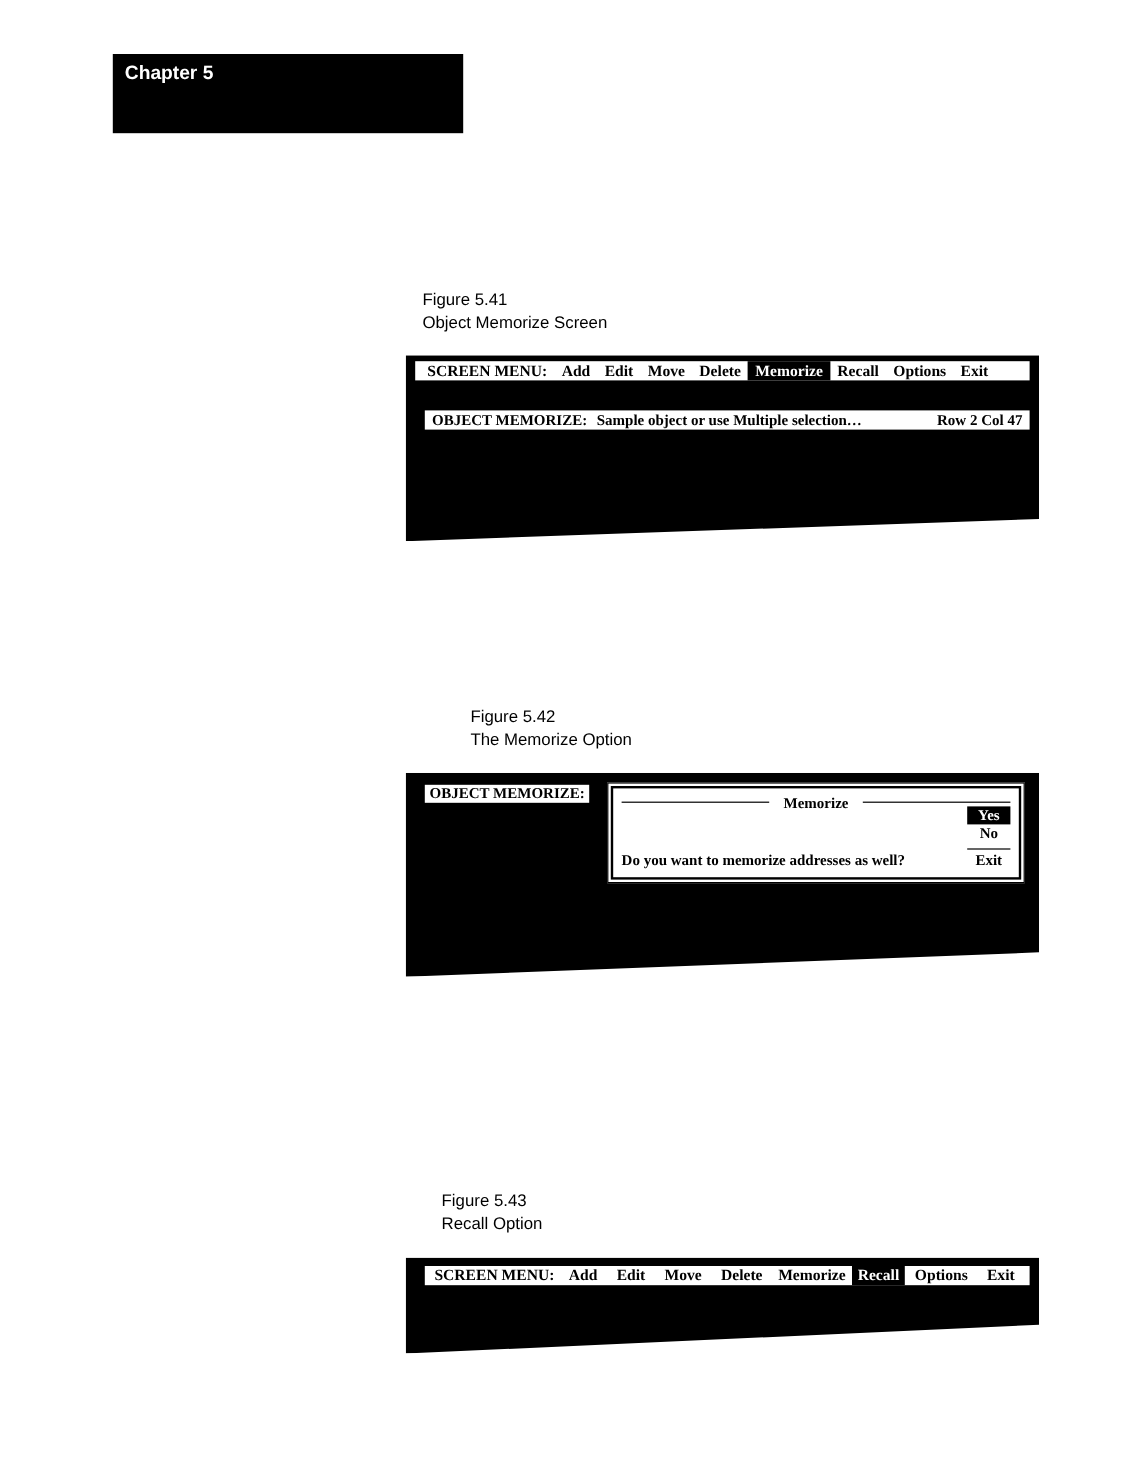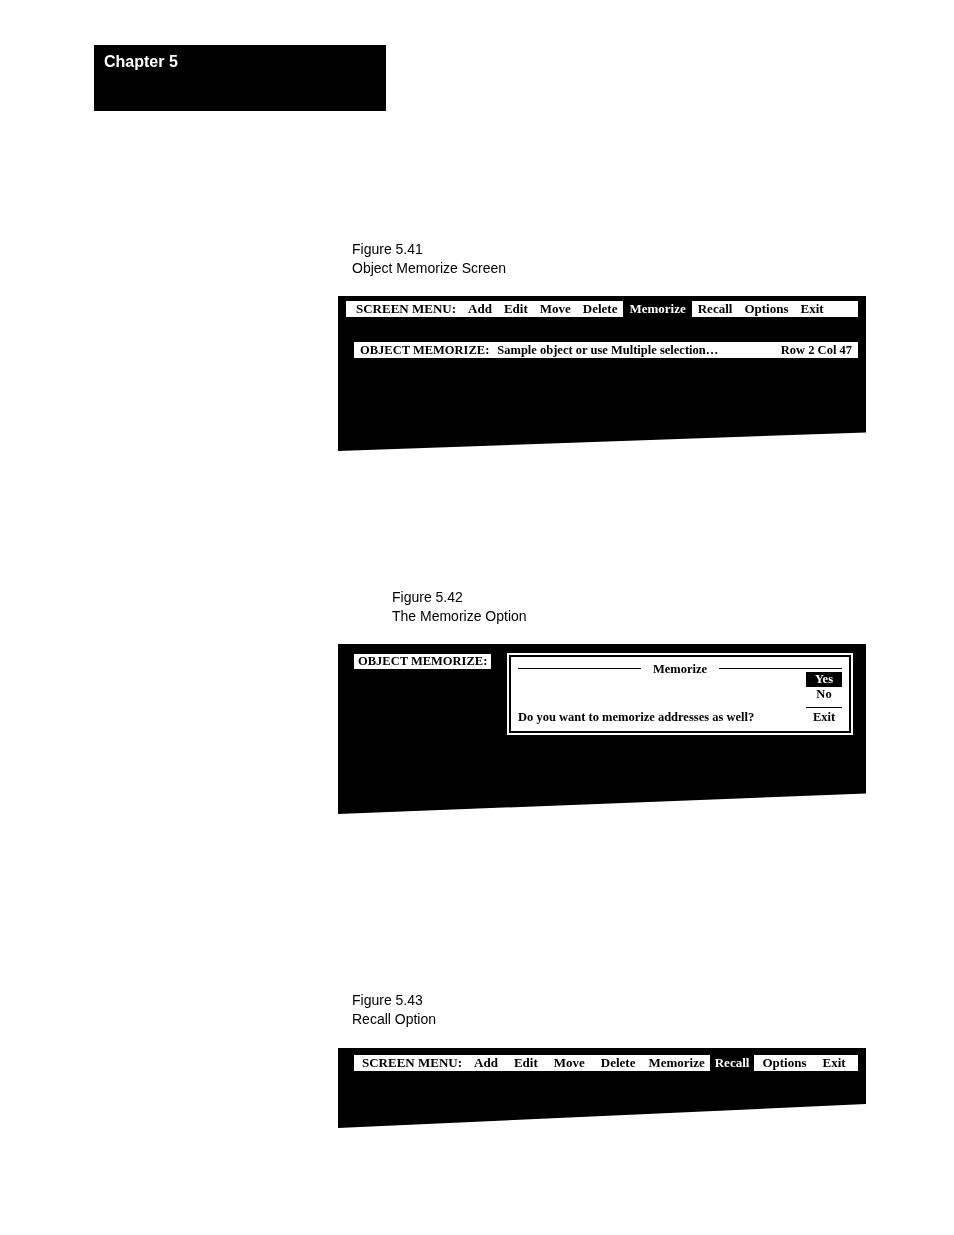--- a/index.html
+++ b/index.html
@@ -129,21 +129,21 @@
     padding: 0 4px;
     position: relative;
   }
   .dialog42 .drow { display: flex; justify-content: space-between; align-items: flex-end; }
   .dialog42 .opts { text-align: center; width: 36px; }
   .dialog42 .opt { padding: 0 3px; }
   .dialog42 .opt.sel { background: #000; color: #fff; }
   .dialog42 .sep { border-top: 1px solid #000; margin: 5px 0 2px 0; width: 100%; }
 
   
-  .cap43 { left: 352px; top: 991px; }
+  .cap43 { left: 368px; top: 991px; }
   .fig43 {
     position: absolute;
     left: 338px;
     top: 1048px;
     width: 528px;
     height: 80px;
     background: #000;
     clip-path: polygon(0 0, 100% 0, 100% 70%, 0 100%);
   }
   .menubar43 {

